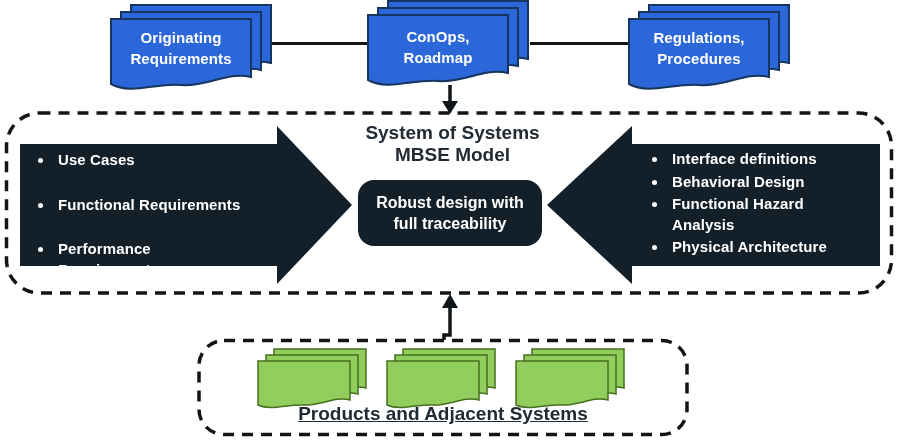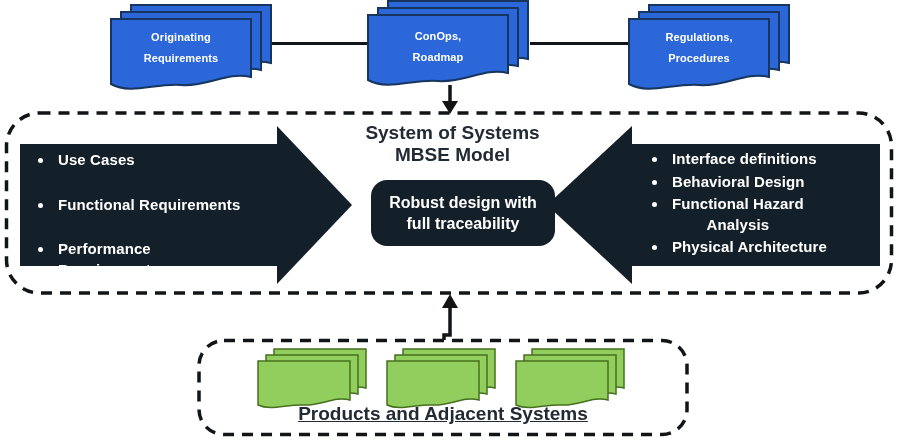--- a/index.html
+++ b/index.html
@@ -5,41 +5,41 @@
   html,body{margin:0;padding:0;background:#fff;}
   .canvas{
     position:relative;width:900px;height:441px;overflow:hidden;
     background:var(--bg,#fff);
     font-family:"Liberation Sans", sans-serif;
   }
   .overlay{position:absolute;left:0;top:0;z-index:2;pointer-events:none;}
   .stack{position:absolute;z-index:3;}
   .doc-label{
     position:absolute;z-index:4;width:142px;text-align:center;
-    color:var(--white,#fff);font-size:11px;font-weight:bold;line-height:21px;
+    color:var(--white,#fff);font-size:15px;font-weight:bold;line-height:21px;
     white-space:pre-line;letter-spacing:.1px;
   }
   .mbse-title{
     position:absolute;z-index:4;left:320px;top:122px;width:265px;text-align:center;
     color:var(--title-text,#222b34);font-size:19px;font-weight:600;line-height:21.5px;
     white-space:pre-line;
   }
   .robust-box{
     position:absolute;z-index:4;left:358px;top:180px;width:184px;height:66px;
     background:var(--dark,#142029);border-radius:16px;
-    display:flex;align-items:center;justify-content:center;text-align:center;margin-left:13px;
+    display:flex;align-items:center;justify-content:center;text-align:center;
   }
   .robust-box .txt{
     color:var(--white,#fff);font-size:16px;font-weight:bold;line-height:21px;white-space:pre-line;
   }
   .bullet-list{
     position:absolute;z-index:4;display:flex;flex-direction:column;row-gap:2px;
   }
   .bullet-list.left{left:36px;top:150px;width:246px;gap:24px;}
-  .bullet-list.right{left:650px;top:149px;width:228px;text-align:center;}
+  .bullet-list.right{left:650px;top:149px;width:228px;}
   .li{display:flex;align-items:flex-start;}
   .li .dot{
     flex:0 0 auto;width:5px;height:5px;border-radius:50%;
     background:var(--white,#fff);margin:8px 15px 0 2px;
   }
   .li .itxt{
     color:var(--white,#fff);font-size:15px;font-weight:bold;line-height:20.5px;
     white-space:pre-line;letter-spacing:.1px;
   }
   .bottom-label{

